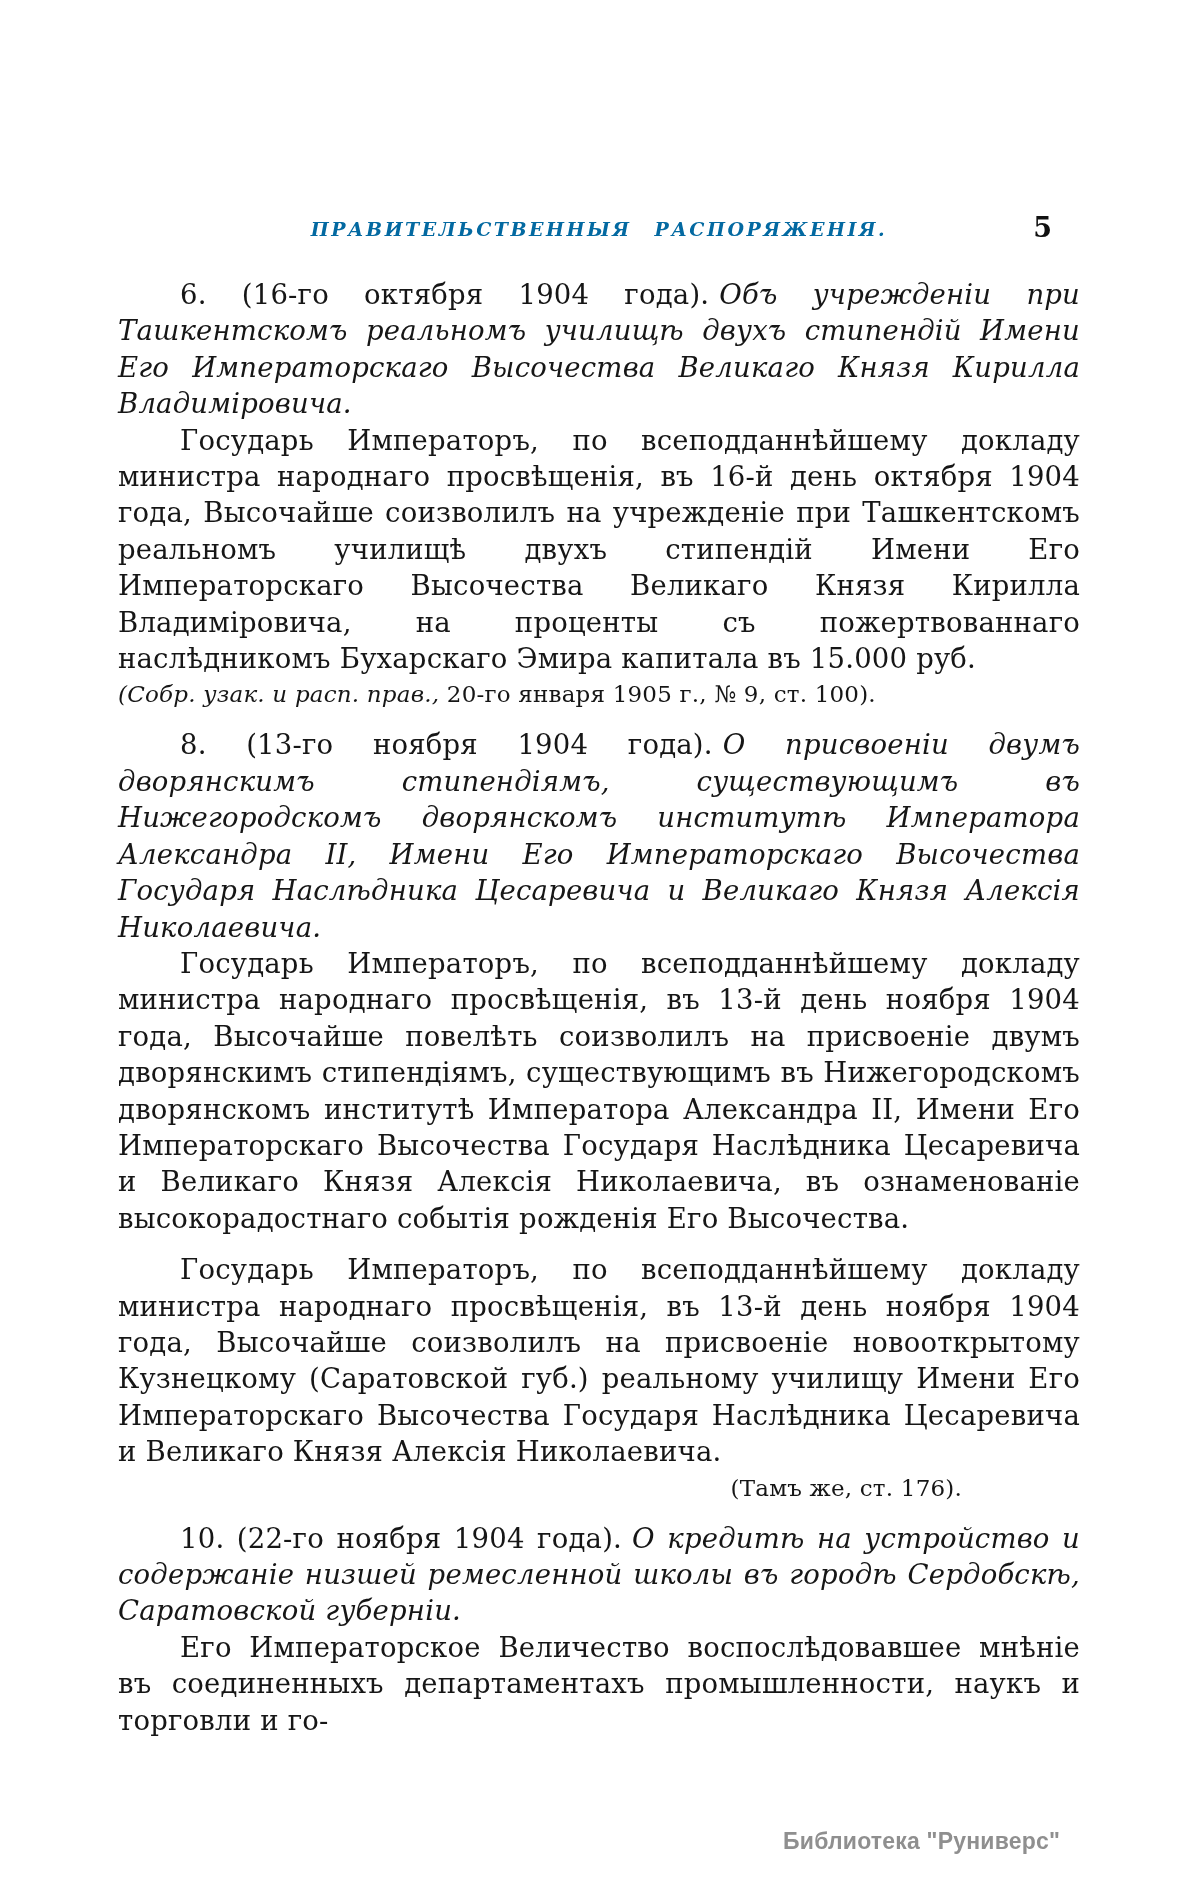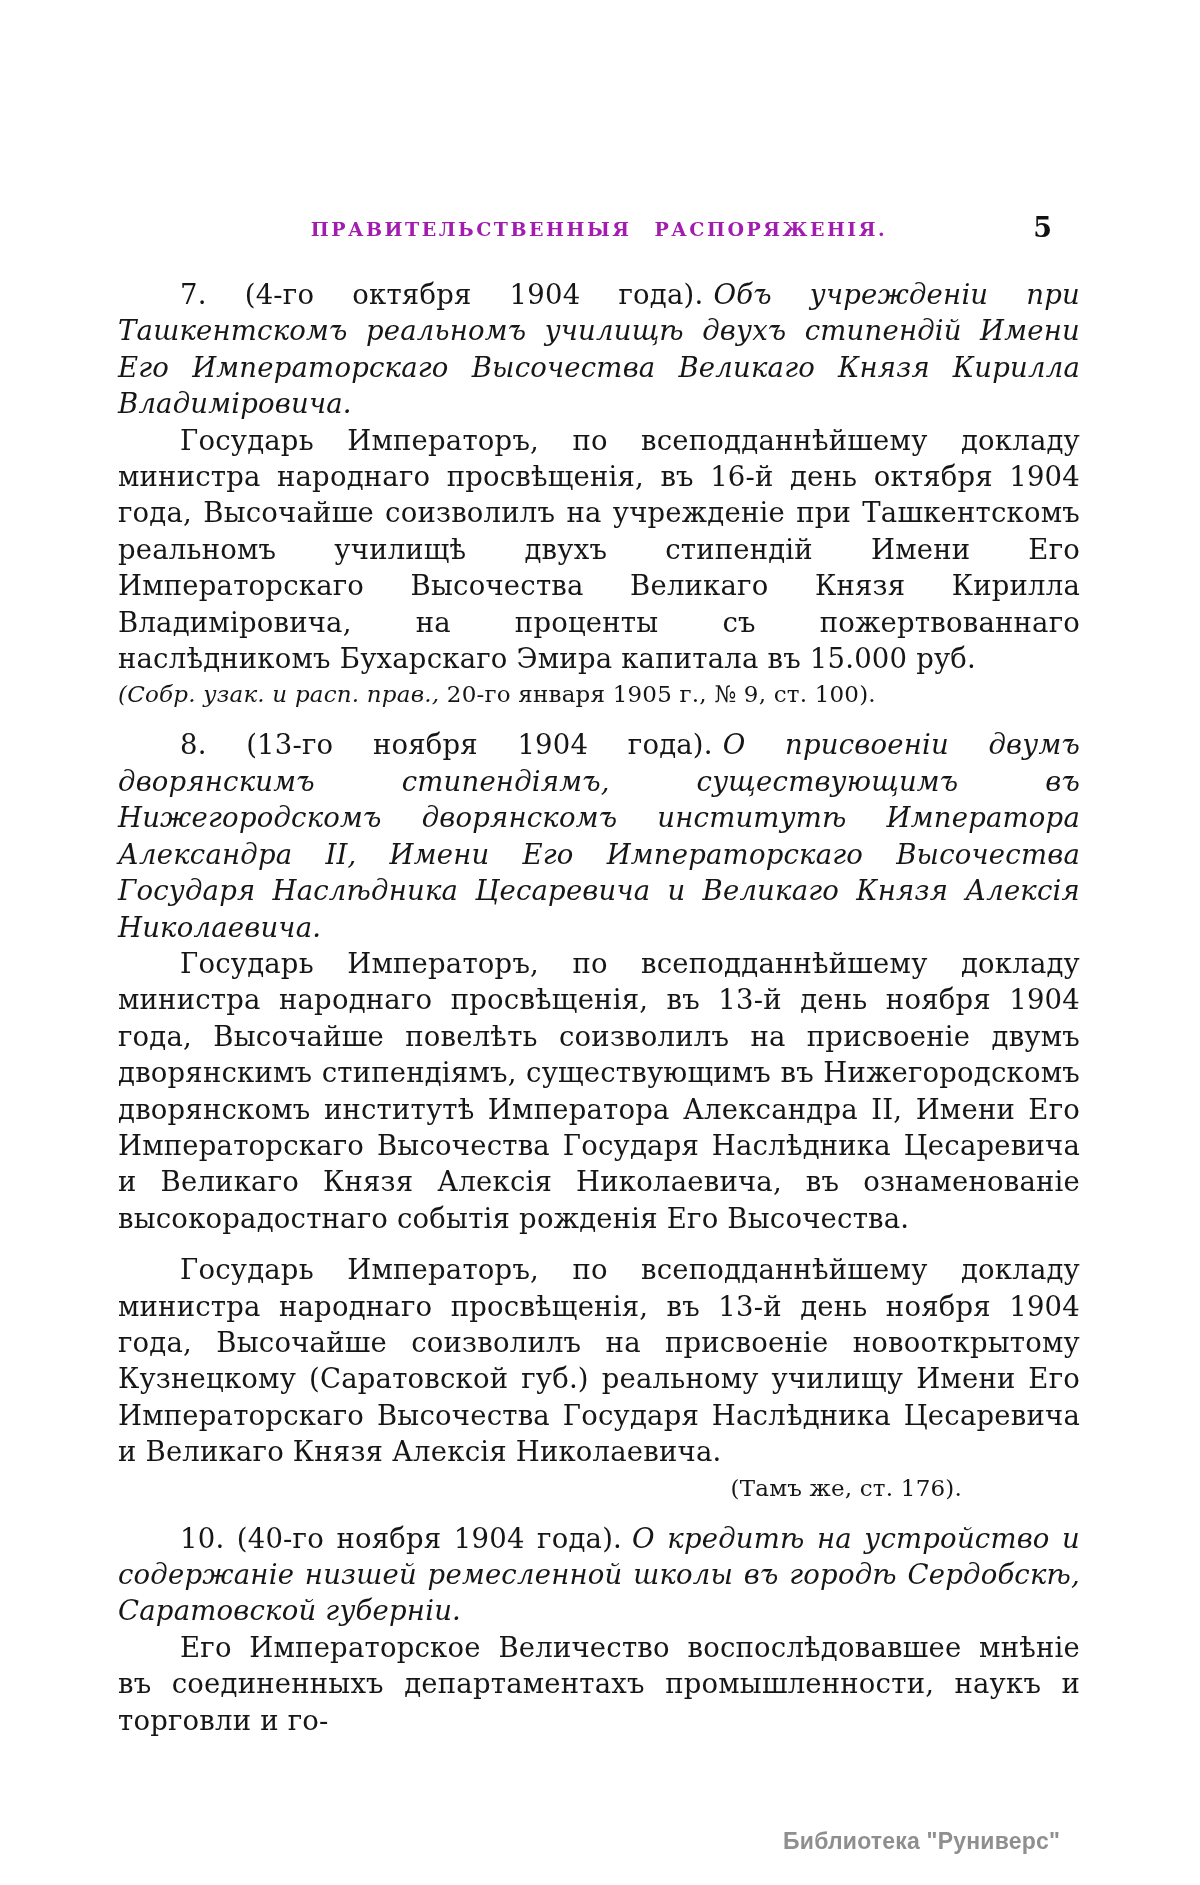--- a/index.html
+++ b/index.html
@@ -23,21 +23,22 @@
     left: 118px;
     width: 962px;
     text-align: center;
   }
   .head-title {
     display: inline-block;
     font-size: 19px;
     font-weight: bold;
     letter-spacing: 2.5px;
     word-spacing: 14px;
-    color: #a21caf;
+    color: #0369a1;
+    font-style: italic;
   }
   .page-num {
     position: absolute;
     right: 28px;
     top: -6px;
     font-size: 27px;
     font-weight: bold;
     letter-spacing: 0;
     color: #111111;
   }
@@ -91,37 +92,37 @@
 <div class="page">
 
   <div class="running-head">
     <span class="head-title">ПРАВИТЕЛЬСТВЕННЫЯ РАСПОРЯЖЕНІЯ.</span>
     <span class="page-num">5</span>
   </div>
 
   <div class="content">
 
     <section class="entry">
-      <p class="title"><span class="num">7. (4-го октября 1904 года).</span><span class="ital">Объ учрежденіи при Ташкентскомъ реальномъ училищѣ двухъ стипендій Имени Его Императорскаго Высочества Великаго Князя Кирилла Владиміровича.</span></p>
+      <p class="title"><span class="num">6. (16-го октября 1904 года).</span><span class="ital">Объ учрежденіи при Ташкентскомъ реальномъ училищѣ двухъ стипендій Имени Его Императорскаго Высочества Великаго Князя Кирилла Владиміровича.</span></p>
       <p class="body">Государь Императоръ, по всеподданнѣйшему докладу министра народнаго просвѣщенія, въ 16-й день октября 1904 года, Высочайше соизволилъ на учрежденіе при Ташкентскомъ реальномъ училищѣ двухъ стипендій Имени Его Императорскаго Высочества Великаго Князя Кирилла Владиміровича, на проценты съ пожертвованнаго наслѣдникомъ Бухарскаго Эмира капитала въ 15.000 руб.</p>
       <p class="citation"><span class="ital">(Собр. узак. и расп. прав.,</span> <span>20-го января 1905 г., № 9, ст. 100).</span></p>
     </section>
 
     <section class="entry">
       <p class="title"><span class="num">8. (13-го ноября 1904 года).</span><span class="ital">О присвоеніи двумъ дворянскимъ стипендіямъ, существующимъ въ Нижегородскомъ дворянскомъ институтѣ Императора Александра II, Имени Его Императорскаго Высочества Государя Наслѣдника Цесаревича и Великаго Князя Алексія Николаевича.</span></p>
       <p class="body">Государь Императоръ, по всеподданнѣйшему докладу министра народнаго просвѣщенія, въ 13-й день ноября 1904 года, Высочайше повелѣть соизволилъ на присвоеніе двумъ дворянскимъ стипендіямъ, существующимъ въ Нижегородскомъ дворянскомъ институтѣ Императора Александра II, Имени Его Императорскаго Высочества Государя Наслѣдника Цесаревича и Великаго Князя Алексія Николаевича, въ ознаменованіе высокорадостнаго событія рожденія Его Высочества.</p>
     </section>
 
     <section class="entry">
       <p class="body">Государь Императоръ, по всеподданнѣйшему докладу министра народнаго просвѣщенія, въ 13-й день ноября 1904 года, Высочайше соизволилъ на присвоеніе новооткрытому Кузнецкому (Саратовской губ.) реальному училищу Имени Его Императорскаго Высочества Государя Наслѣдника Цесаревича и Великаго Князя Алексія Николаевича.</p>
       <p class="citation right"><span>(Тамъ же, ст. 176).</span></p>
     </section>
 
     <section class="entry">
-      <p class="title"><span class="num">10. (40-го ноября 1904 года).</span><span class="ital">О кредитѣ на устройство и содержаніе низшей ремесленной школы въ городѣ Сердобскѣ, Саратовской губерніи.</span></p>
+      <p class="title"><span class="num">10. (22-го ноября 1904 года).</span><span class="ital">О кредитѣ на устройство и содержаніе низшей ремесленной школы въ городѣ Сердобскѣ, Саратовской губерніи.</span></p>
       <p class="body">Его Императорское Величество воспослѣдовавшее мнѣніе въ соединенныхъ департаментахъ промышленности, наукъ и торговли и го-</p>
     </section>
 
   </div>
 
   <div class="watermark">Библиотека "Руниверс"</div>
 
 </div>
 
 </body></html>

